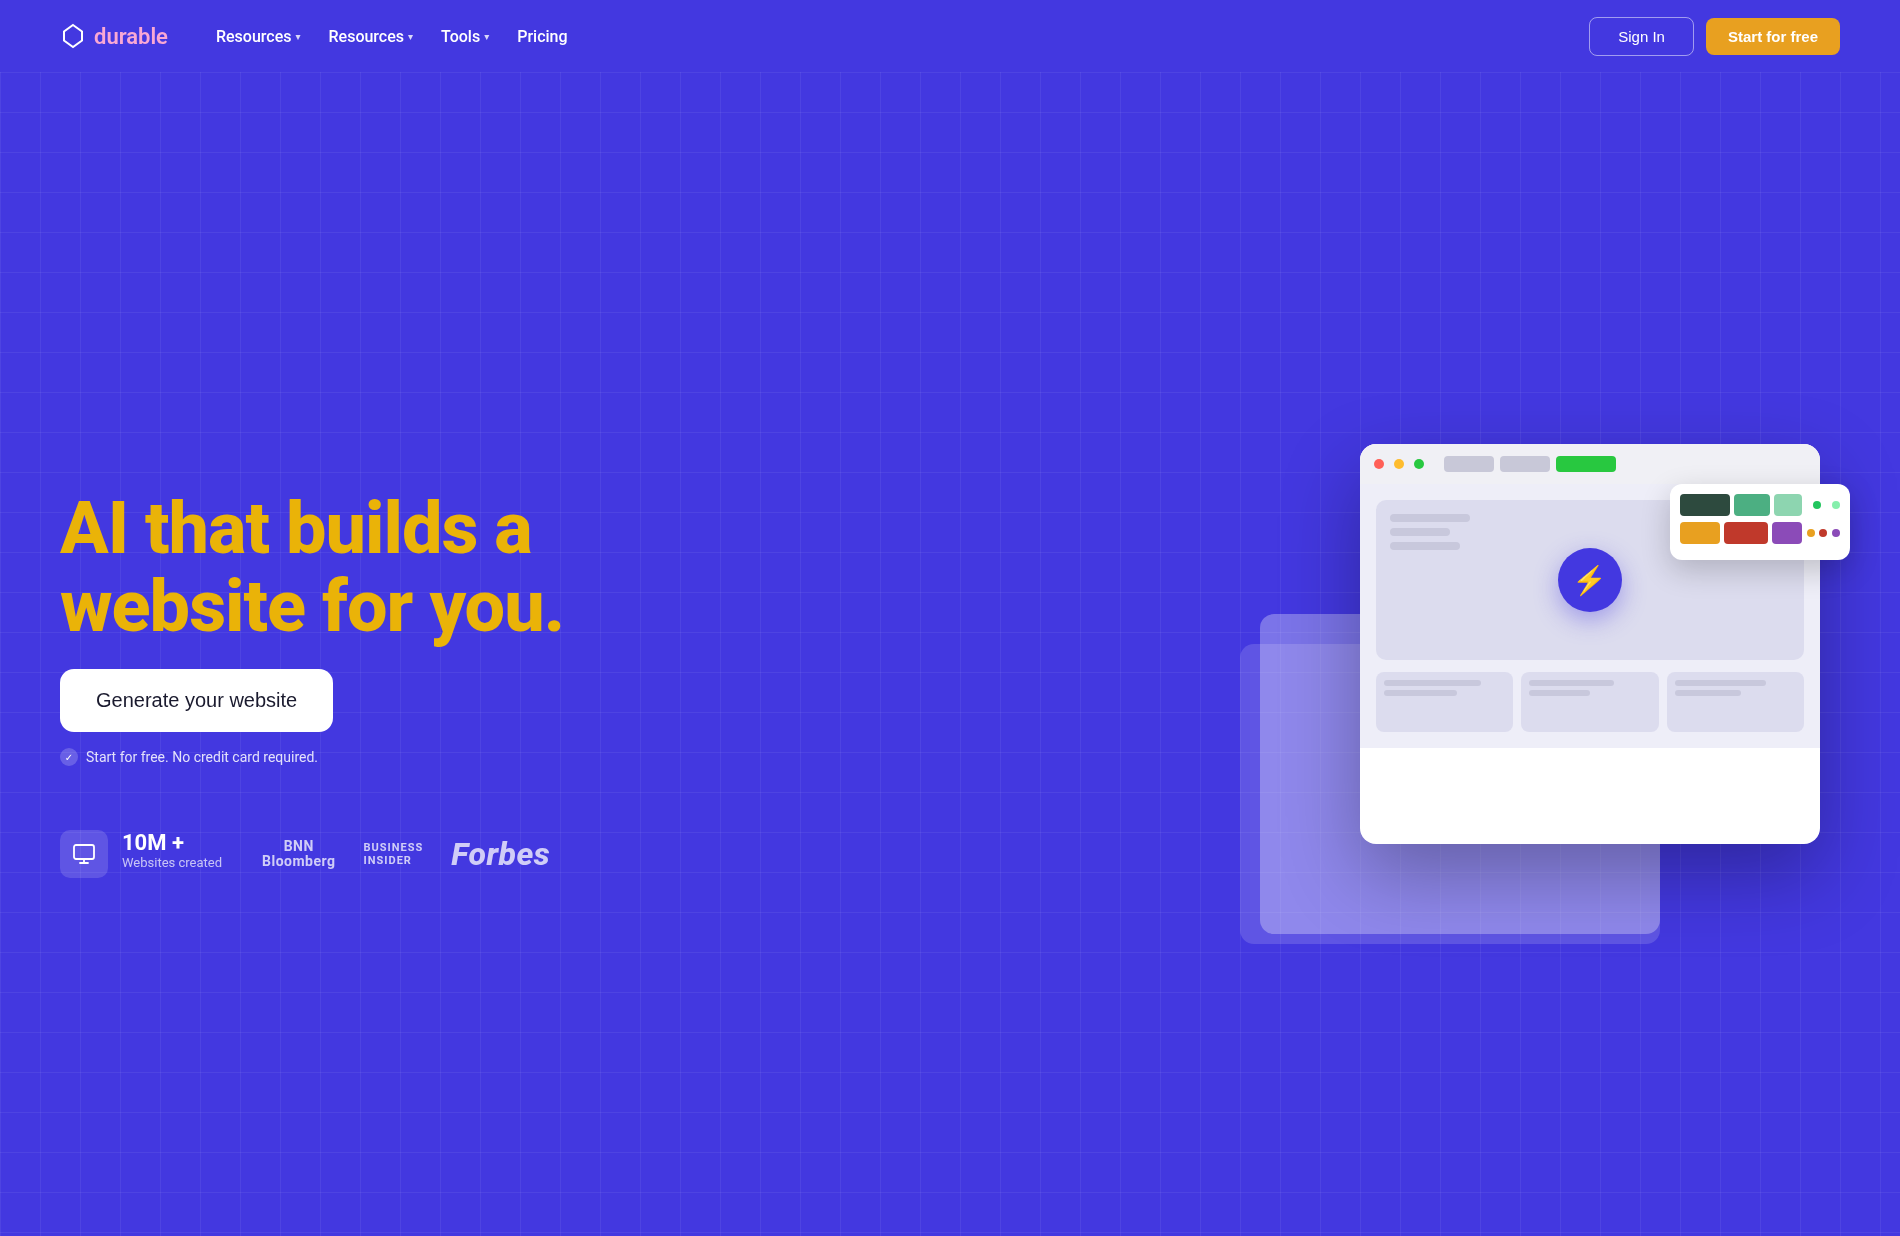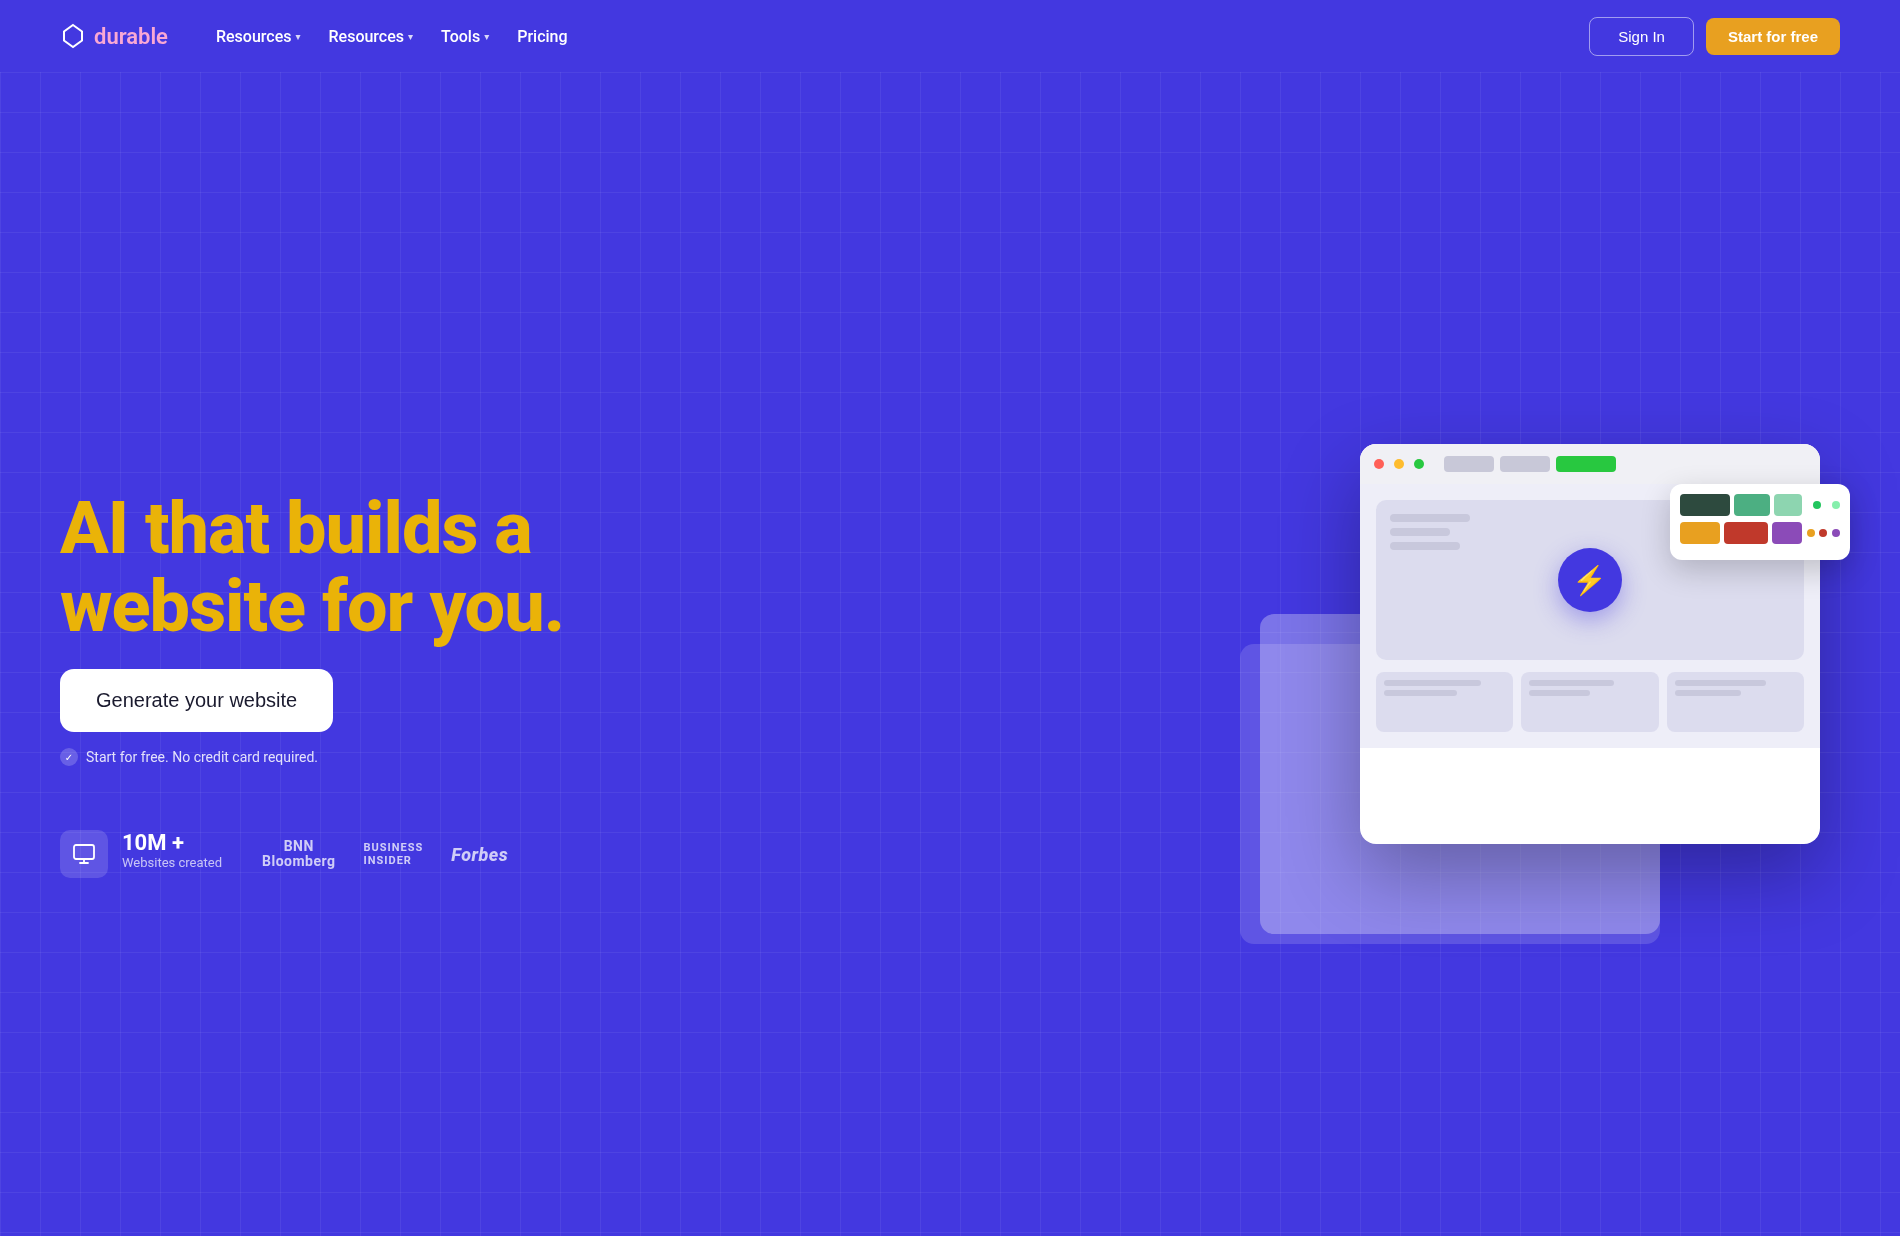--- a/index.html
+++ b/index.html
@@ -221,21 +221,21 @@
 
     .press-logo {
       color: rgba(255,255,255,0.75);
       font-weight: 700;
       font-size: 16px;
       letter-spacing: 0.5px;
     }
 
     .press-logo.bnn { font-size: 14px; line-height: 1.1; text-align: center; }
     .press-logo.bi { font-size: 11px; letter-spacing: 1px; text-transform: uppercase; }
-    .press-logo.forbes { font-size: 18px; font-style: italic; font-weight: 800; }
+    .press-logo.forbes { font-size: 32px; font-style: italic; font-weight: 800; }
 
     
     .hero-illustration {
       position: relative;
       width: 620px;
       height: 520px;
       flex-shrink: 0;
       z-index: 2;
     }
 

